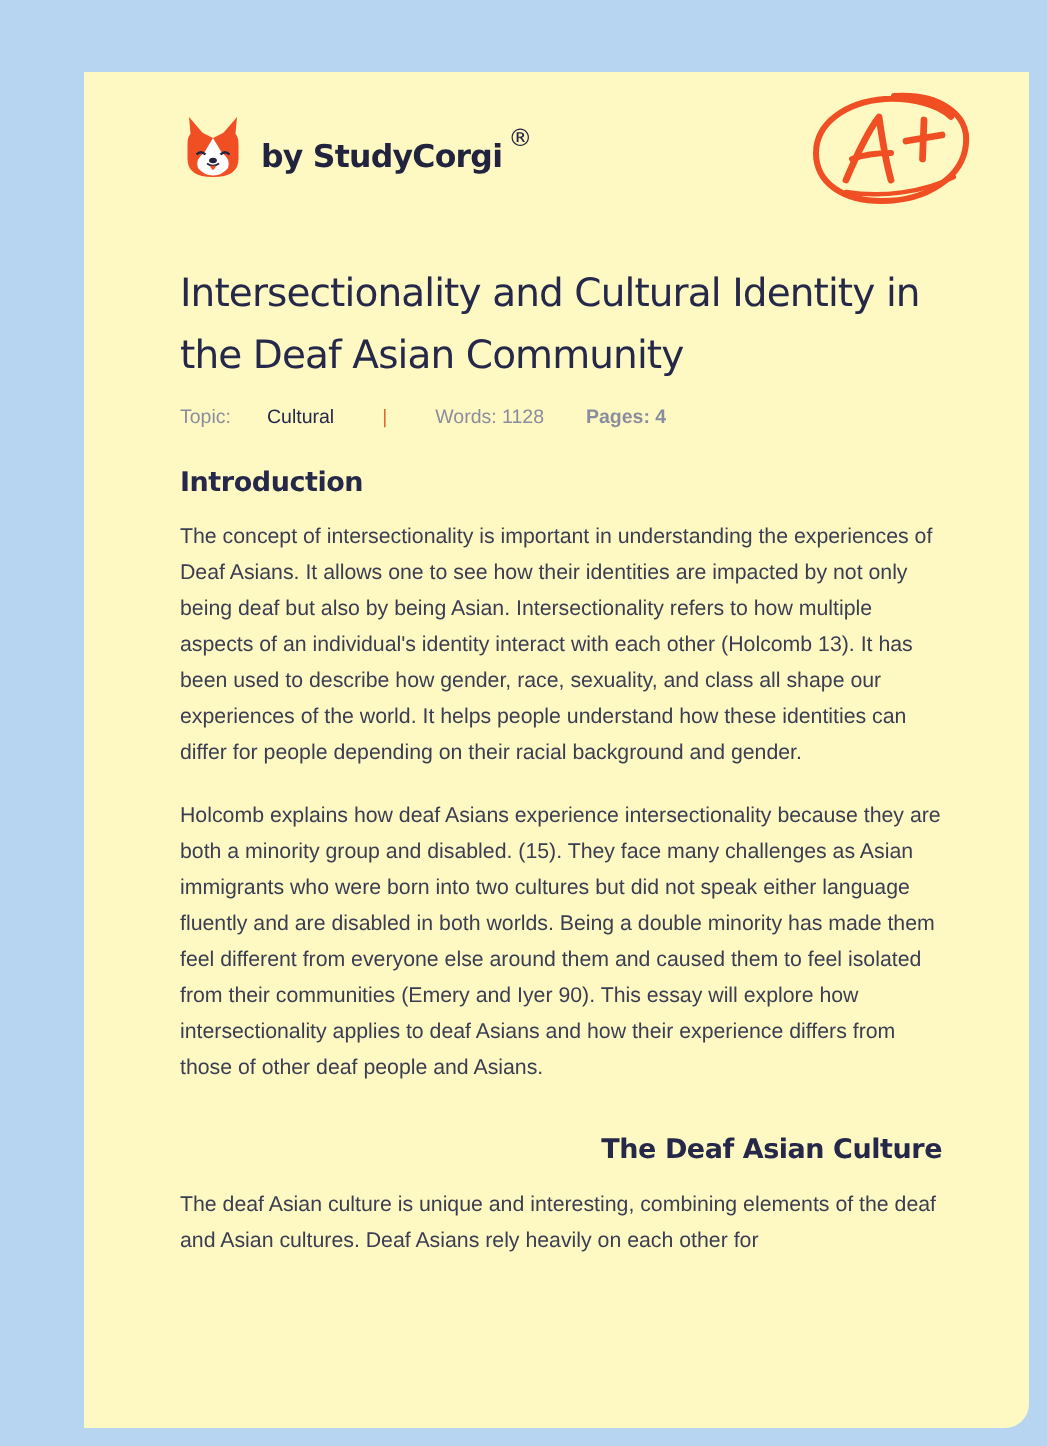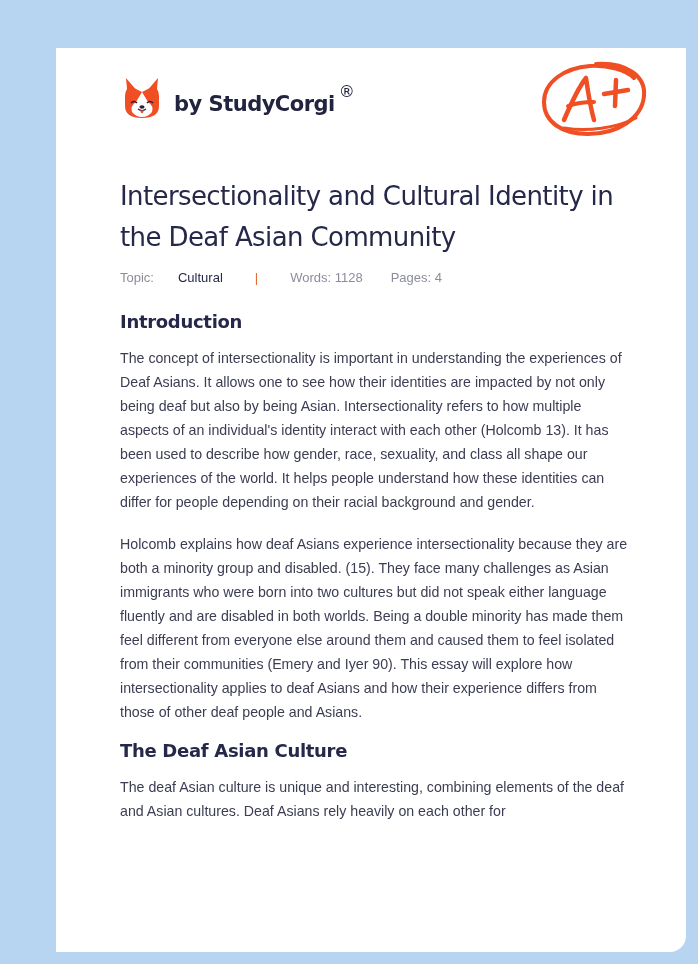--- a/index.html
+++ b/index.html
@@ -13,21 +13,21 @@
       position: relative;
       overflow: hidden;
       font-family: "Liberation Sans", sans-serif;
     }
     .card {
       position: absolute;
       left: 56px;
       top: 48px;
       width: 630px;
       height: 904px;
-      background: #ffffff;
+      background: #fef9c3;
       border-bottom-right-radius: 16px;
       overflow: hidden;
     }
     .header {
       position: absolute;
       left: 0;
       top: 0;
       width: 630px;
       height: 120px;
     }
@@ -93,41 +93,42 @@
     .meta .topic-value {
       color: #26284a;
       margin-left: 4px;
     }
     .meta .sep {
       color: #e1692f;
       margin: 0 12px;
     }
     .meta .pages {
       margin-left: 8px;
+      font-weight: bold;
     }
     .section-heading {
       font-family: "DejaVu Sans", sans-serif;
       font-weight: bold;
       font-size: 18px;
       color: #26284a;
       margin: 0;
       line-height: 24px;
       letter-spacing: -0.3px;
     }
     .paragraph {
       font-family: "Liberation Sans", sans-serif;
       font-size: 14.2px;
       line-height: 24px;
       color: #3b3d52;
       margin: 0;
     }
     .h-intro { margin-top: 25px; }
     .p1 { margin-top: 12px; }
     .p2 { margin-top: 18px; }
-    .h-culture { margin-top: 15px; }
+    .h-culture { margin-top: 31px; text-align: right; }
     .p3 { margin-top: 12px; }
   </style>
 </head>
 <body>
 
 <div class="card">
 
   <div class="header">
     <div class="logo">
       <svg class="logo-icon" viewBox="0 0 40 44">

